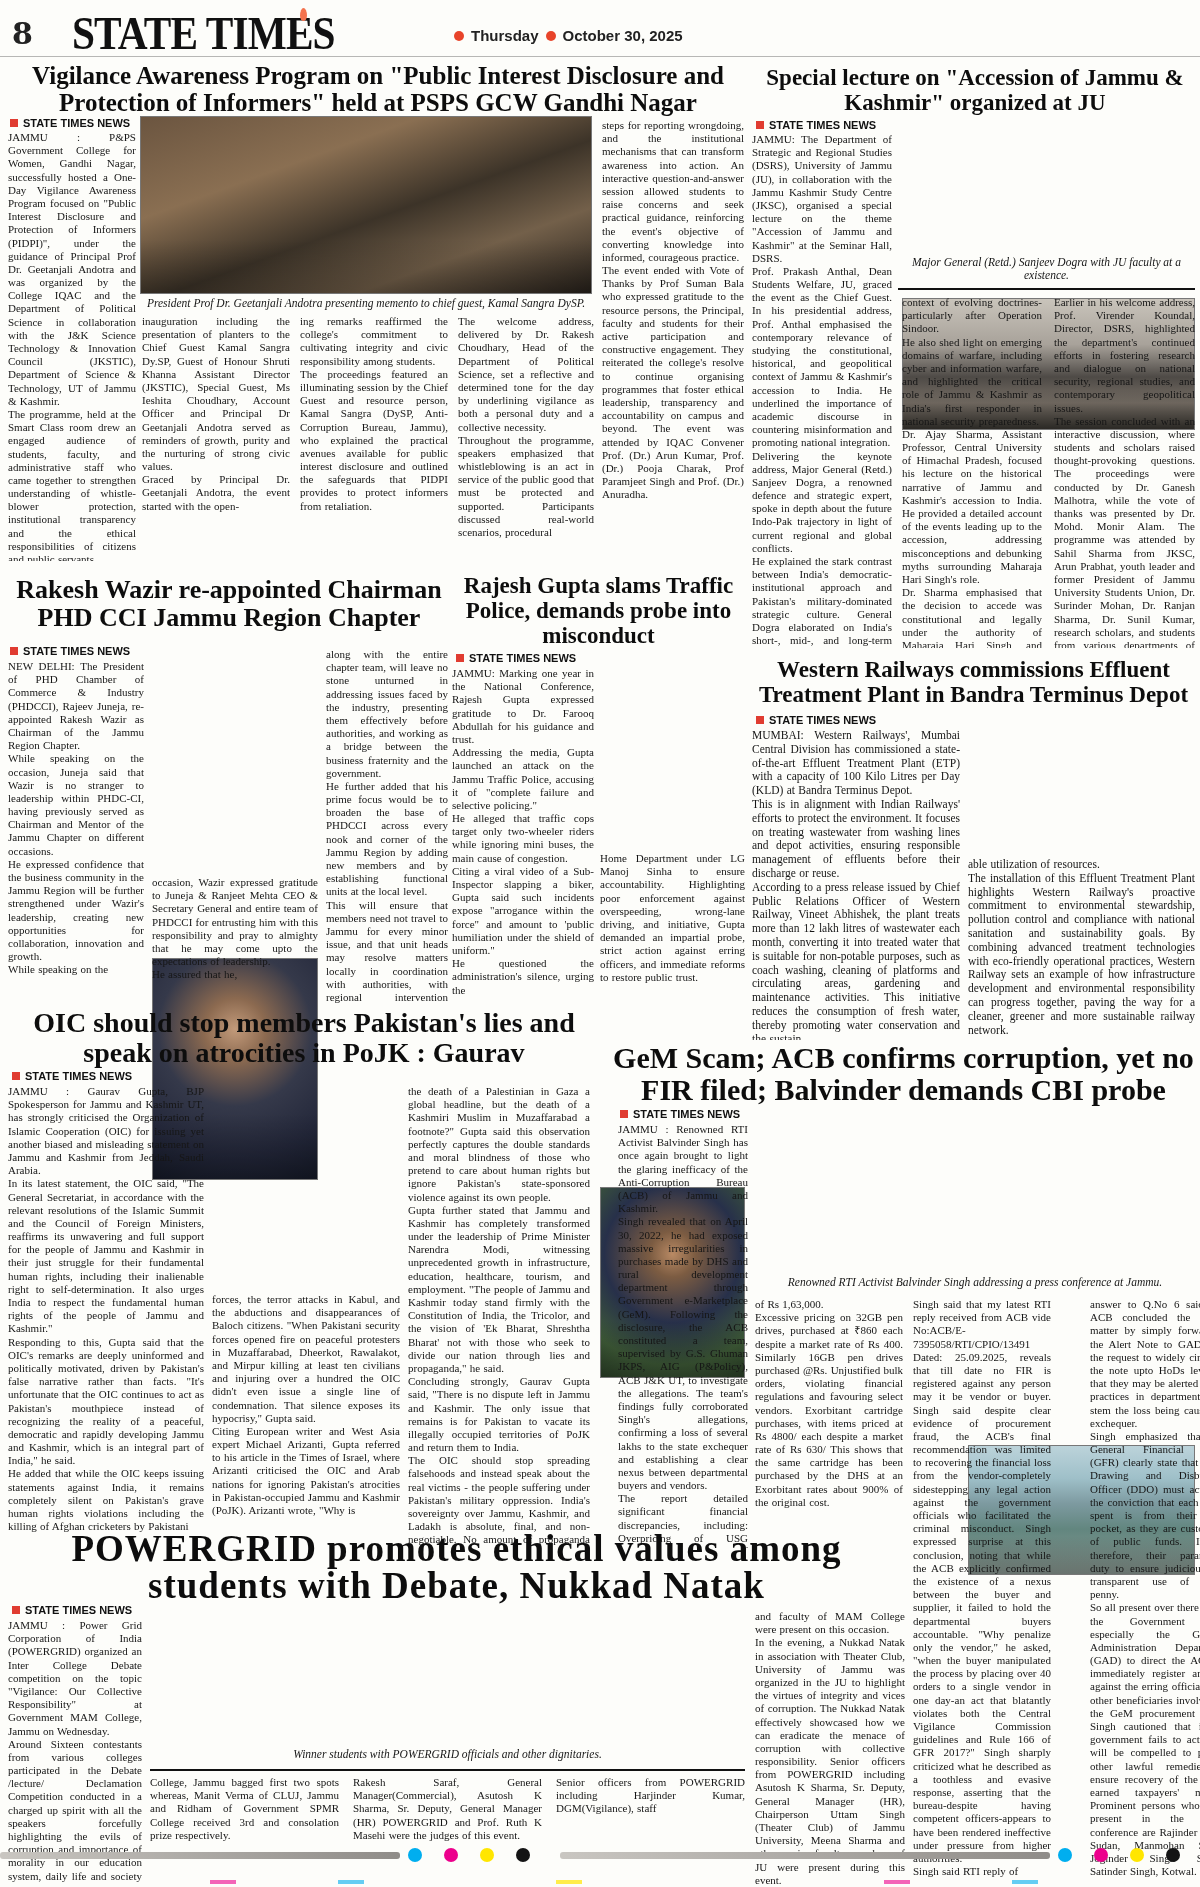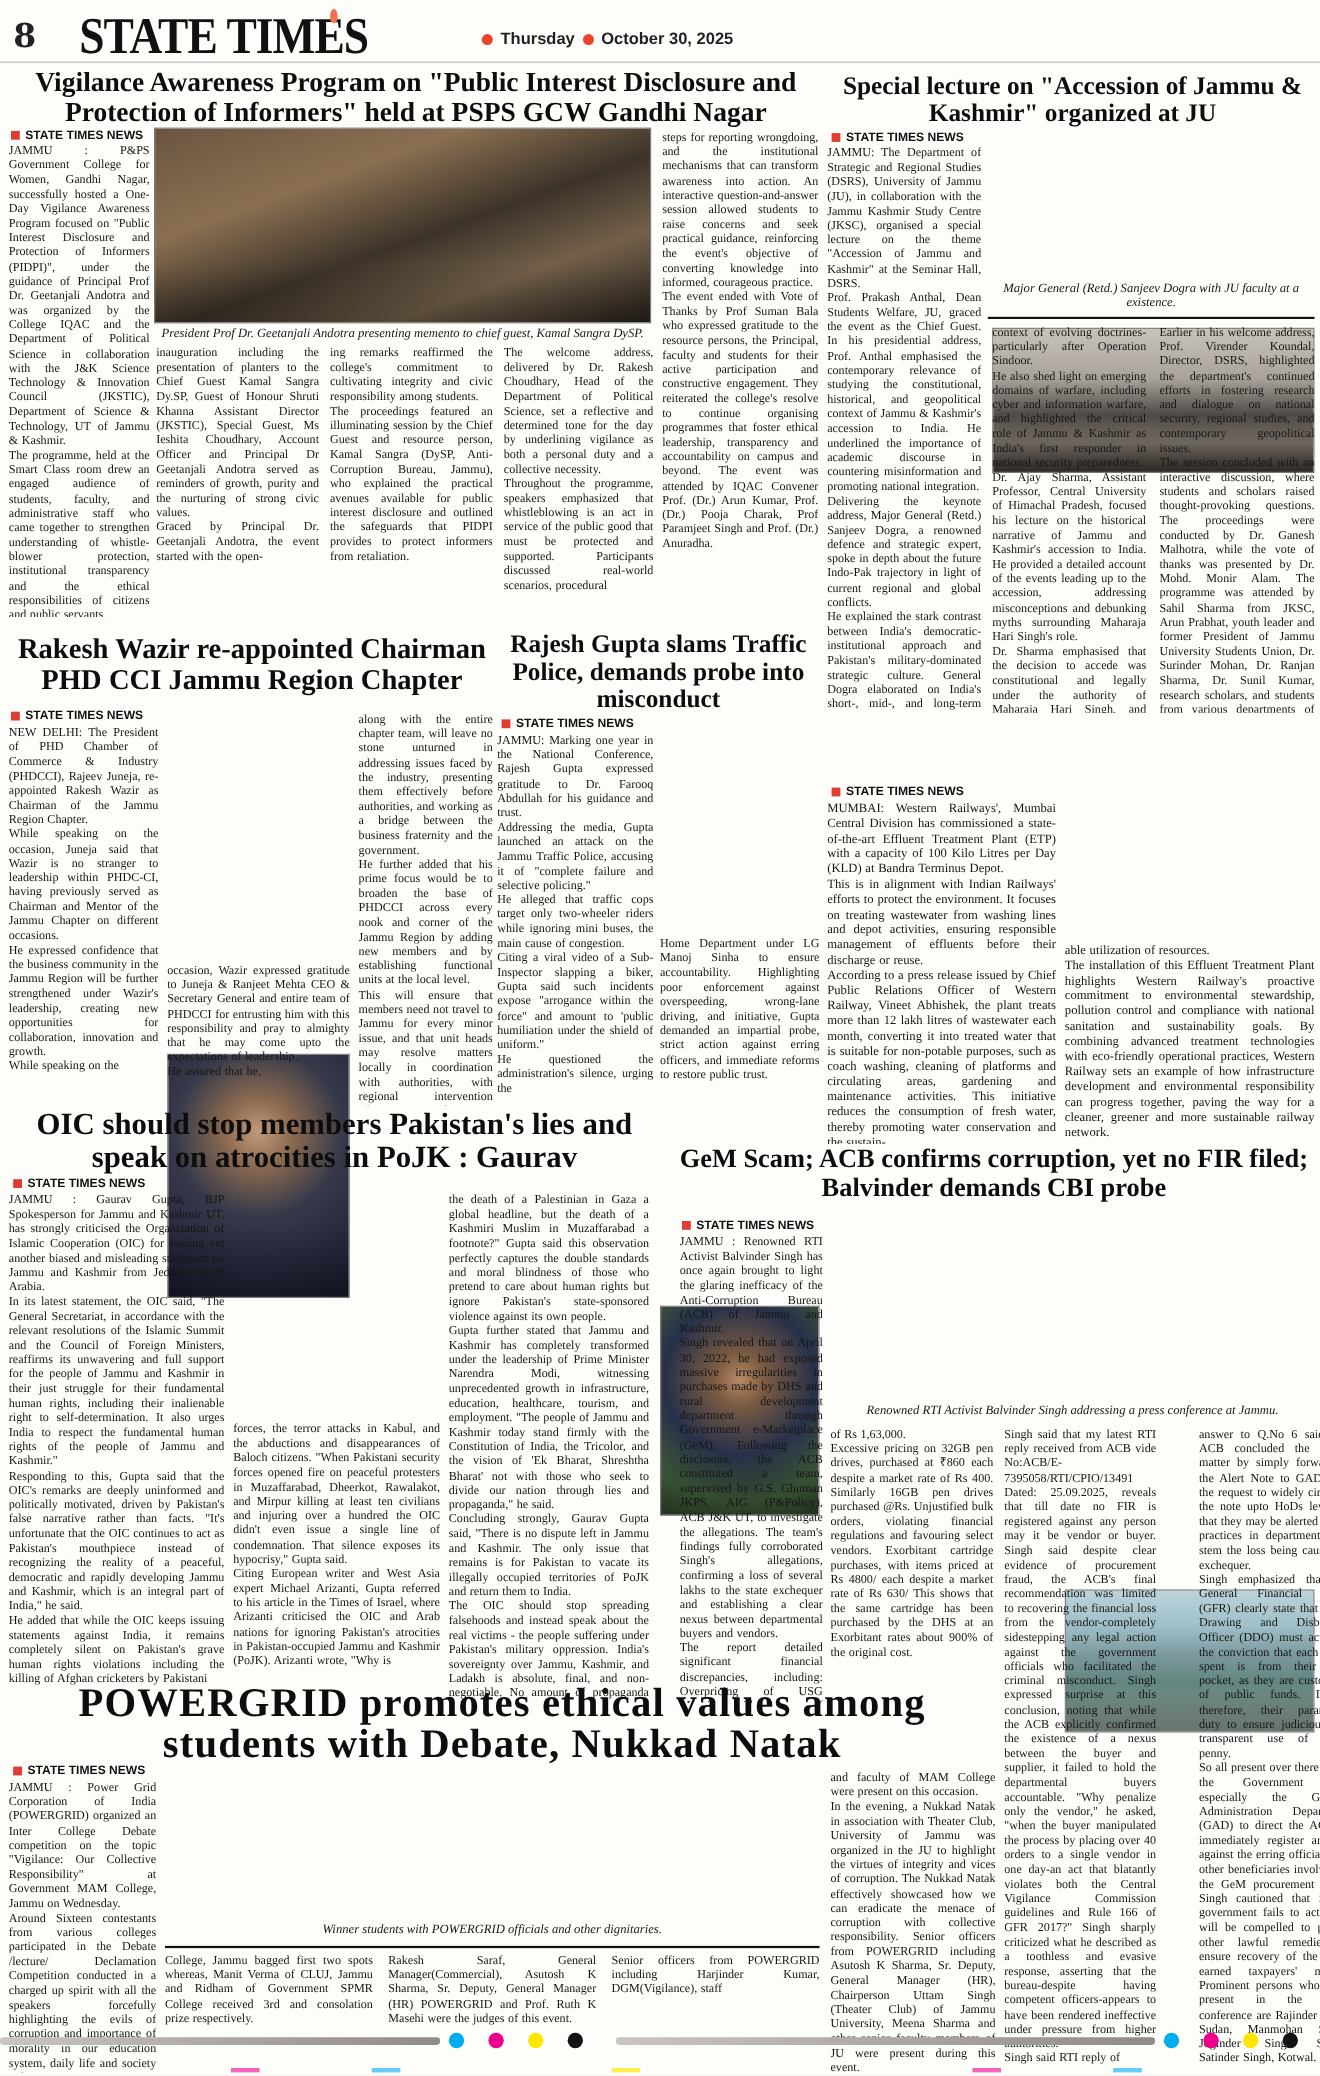--- a/index.html
+++ b/index.html
@@ -41,21 +41,21 @@
 </head>
 <body>
 
 <div id="page">
 
   <div class="abs" style="left:12px;top:16px;">
     <span class="pageno">8</span>
   </div>
   <div class="abs logo" style="left:72px;top:6px;">STATE TIMES</div>
   <div class="abs flame" style="left:300px;top:8px;"></div>
-  <div class="abs dateline" style="left:438px;top:27px;">
+  <div class="abs dateline" style="left:454px;top:27px;">
     <span class="reddot"></span>
     <span>Thursday</span>
     <span class="reddot"></span>
     <span>October 30, 2025</span>
   </div>
   <div class="abs thinrule" style="left:0;top:56px;width:1200px;opacity:.35;"></div>
 
   <div class="abs hl" style="left:8px;top:62px;width:740px;font-size:25px;">Vigilance Awareness Program on "Public Interest Disclosure and Protection of Informers" held at PSPS GCW Gandhi Nagar</div>
   <div class="abs byline" style="left:10px;top:117px;">
     <span class="redsq"></span>
@@ -116,20 +116,21 @@
     <span>STATE TIMES NEWS</span>
   </div>
   <div class="abs col" style="left:452px;top:667px;width:142px;height:338px;">JAMMU: Marking one year in the National Conference, Rajesh Gupta expressed gratitude to Dr. Farooq Abdullah for his guidance and trust.
 Addressing the media, Gupta launched an attack on the Jammu Traffic Police, accusing it of "complete failure and selective policing."
 He alleged that traffic cops target only two-wheeler riders while ignoring mini buses, the main cause of congestion.
 Citing a viral video of a Sub-Inspector slapping a biker, Gupta said such incidents expose "arrogance within the force" and amount to 'public humiliation under the shield of uniform."
 He questioned the administration's silence, urging the</div>
   <div class="abs ph ph-gupta" style="left:600px;top:655px;width:145px;height:191px;"></div>
   <div class="abs col" style="left:600px;top:852px;width:145px;height:153px;">Home Department under LG Manoj Sinha to ensure accountability. Highlighting poor enforcement against overspeeding, wrong-lane driving, and initiative, Gupta demanded an impartial probe, strict action against erring officers, and immediate reforms to restore public trust.</div>
 
+  <div class="abs hl" style="left:752px;top:658px;width:443px;font-size:23px;">Western Railways commissions Effluent Treatment Plant in Bandra Terminus Depot</div>
   <div class="abs byline" style="left:756px;top:714px;">
     <span class="redsq"></span>
     <span>STATE TIMES NEWS</span>
   </div>
   <div class="abs col" style="left:752px;top:729px;width:208px;height:311px;font-size:11.5px;">MUMBAI: Western Railways', Mumbai Central Division has commissioned a state-of-the-art Effluent Treatment Plant (ETP) with a capacity of 100 Kilo Litres per Day (KLD) at Bandra Terminus Depot.
 This is in alignment with Indian Railways' efforts to protect the environment. It focuses on treating wastewater from washing lines and depot activities, ensuring responsible management of effluents before their discharge or reuse.
 According to a press release issued by Chief Public Relations Officer of Western Railway, Vineet Abhishek, the plant treats more than 12 lakh litres of wastewater each month, converting it into treated water that is suitable for non-potable purposes, such as coach washing, cleaning of platforms and circulating areas, gardening and maintenance activities. This initiative reduces the consumption of fresh water, thereby promoting water conservation and the sustain-</div>
   <div class="abs ph ph-rail" style="left:968px;top:722px;width:227px;height:130px;"></div>
   <div class="abs col" style="left:968px;top:858px;width:227px;height:182px;font-size:11.5px;">able utilization of resources.
 The installation of this Effluent Treatment Plant highlights Western Railway's proactive commitment to environmental stewardship, pollution control and compliance with national sanitation and sustainability goals. By combining advanced treatment technologies with eco-friendly operational practices, Western Railway sets an example of how infrastructure development and environmental responsibility can progress together, paving the way for a cleaner, greener and more sustainable railway network.</div>
@@ -144,21 +145,21 @@
 Responding to this, Gupta said that the OIC's remarks are deeply uninformed and politically motivated, driven by Pakistan's false narrative rather than facts. "It's unfortunate that the OIC continues to act as Pakistan's mouthpiece instead of recognizing the reality of a peaceful, democratic and rapidly developing Jammu and Kashmir, which is an integral part of India," he said.
 He added that while the OIC keeps issuing statements against India, it remains completely silent on Pakistan's grave human rights violations including the killing of Afghan cricketers by Pakistani</div>
 
   <div class="abs col" style="left:212px;top:1293px;width:188px;height:252px;">forces, the terror attacks in Kabul, and the abductions and disappearances of Baloch citizens. "When Pakistani security forces opened fire on peaceful protesters in Muzaffarabad, Dheerkot, Rawalakot, and Mirpur killing at least ten civilians and injuring over a hundred the OIC didn't even issue a single line of condemnation. That silence exposes its hypocrisy," Gupta said.
 Citing European writer and West Asia expert Michael Arizanti, Gupta referred to his article in the Times of Israel, where Arizanti criticised the OIC and Arab nations for ignoring Pakistan's atrocities in Pakistan-occupied Jammu and Kashmir (PoJK). Arizanti wrote, "Why is</div>
   <div class="abs col" style="left:408px;top:1085px;width:182px;height:460px;">the death of a Palestinian in Gaza a global headline, but the death of a Kashmiri Muslim in Muzaffarabad a footnote?" Gupta said this observation perfectly captures the double standards and moral blindness of those who pretend to care about human rights but ignore Pakistan's state-sponsored violence against its own people.
 Gupta further stated that Jammu and Kashmir has completely transformed under the leadership of Prime Minister Narendra Modi, witnessing unprecedented growth in infrastructure, education, healthcare, tourism, and employment. "The people of Jammu and Kashmir today stand firmly with the Constitution of India, the Tricolor, and the vision of 'Ek Bharat, Shreshtha Bharat' not with those who seek to divide our nation through lies and propaganda," he said.
 Concluding strongly, Gaurav Gupta said, "There is no dispute left in Jammu and Kashmir. The only issue that remains is for Pakistan to vacate its illegally occupied territories of PoJK and return them to India.
 The OIC should stop spreading falsehoods and instead speak about the real victims - the people suffering under Pakistan's military oppression. India's sovereignty over Jammu, Kashmir, and Ladakh is absolute, final, and non-negotiable. No amount of propaganda can ever alter this truth."</div>
 
-  <div class="abs hl" style="left:612px;top:1042px;width:583px;font-size:24px;">GeM Scam; ACB confirms corruption, yet no FIR filed; Balvinder demands CBI probe</div>
+  <div class="abs hl" style="left:612px;top:1042px;width:583px;font-size:30px;">GeM Scam; ACB confirms corruption, yet no FIR filed; Balvinder demands CBI probe</div>
   <div class="abs byline" style="left:620px;top:1108px;">
     <span class="redsq"></span>
     <span>STATE TIMES NEWS</span>
   </div>
   <div class="abs col" style="left:618px;top:1123px;width:130px;height:425px;">JAMMU : Renowned RTI Activist Balvinder Singh has once again brought to light the glaring inefficacy of the Anti-Corruption Bureau (ACB) of Jammu and Kashmir.
 Singh revealed that on April 30, 2022, he had exposed massive irregularities in purchases made by DHS and rural development department through Government e-Marketplace (GeM). Following the disclosure, the ACB constituted a team, supervised by G.S. Ghuman JKPS, AIG (P&amp;Policy), ACB J&amp;K UT, to investigate the allegations. The team's findings fully corroborated Singh's allegations, confirming a loss of several lakhs to the state exchequer and establishing a clear nexus between departmental buyers and vendors.
 The report detailed significant financial discrepancies, including: Overpricing of USG Machines, with an excess of Rs 19,60,800 paid. Inflated costs for Radicon Binocular Polarizing Microscopes, leading to a loss</div>
 
   <div class="abs cap" style="left:755px;top:1276px;width:440px;">Renowned RTI Activist Balvinder Singh addressing a press conference at Jammu.</div>
   <div class="abs col" style="left:755px;top:1298px;width:148px;height:252px;">of Rs 1,63,000.

